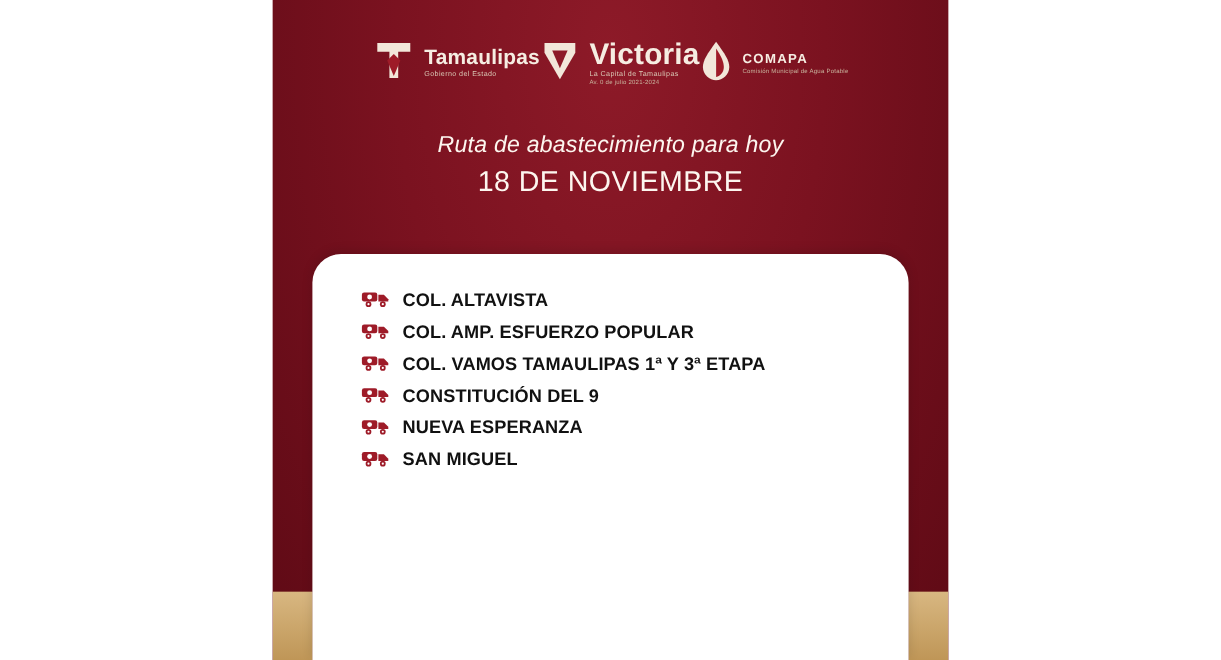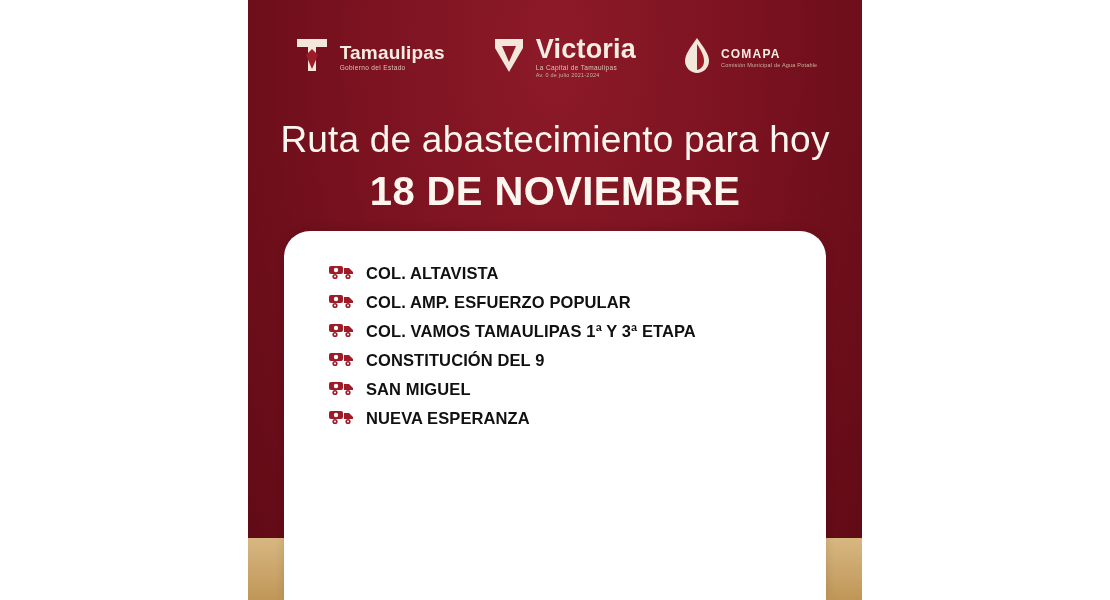--- a/index.html
+++ b/index.html
@@ -45,21 +45,20 @@
 
   
   .logos {
     position: absolute;
     top: 26px;
     left: 0;
     width: 100%;
     height: 62px;
     display: flex;
     justify-content: center;
-    gap: 46px;
   }
   .logo {
     display: flex;
     align-items: center;
     gap: 9px;
     color: #f0e5d8;
   }
   .logo-mark { flex: 0 0 auto; }
   .logo-text { line-height: 1.04; }
   .logo-title {
@@ -89,28 +88,29 @@
   
   .headline {
     position: absolute;
     top: 120px;
     left: 0;
     width: 100%;
     text-align: center;
     color: #fdf6ef;
   }
   .headline .line1 {
-    font-size: 37px;
+    font-size: 21px;
     font-weight: normal;
     letter-spacing: .2px;
     line-height: 1.1;
+    font-style: italic;
   }
   .headline .line2 {
-    font-size: 40px;
-    font-weight: bold;
+    font-size: 26px;
+    font-weight: normal;
     letter-spacing: .4px;
     margin-top: 8px;
     line-height: 1.1;
   }
 
   
   .card {
     position: absolute;
     left: 36px;
     top: 231px;
@@ -269,36 +269,36 @@
             <svg width="28" height="20" viewBox="0 0 28 20">
               <rect x="1" y="5" width="14" height="8" rx="2" fill="#9e1b28"></rect>
               <circle cx="8" cy="9" r="2.2" fill="#ffffff"></circle>
               <path d="M16 7 h5 l4 4 v2 h-9 Z" fill="#9e1b28"></path>
               <circle cx="7" cy="15.5" r="2.6" fill="#9e1b28"></circle>
               <circle cx="20" cy="15.5" r="2.6" fill="#9e1b28"></circle>
               <circle cx="7" cy="15.5" r="1" fill="#ffffff"></circle>
               <circle cx="20" cy="15.5" r="1" fill="#ffffff"></circle>
             </svg>
           </span>
+          <span class="label">NUEVA ESPERANZA</span>
+        </li>
+
+        <li class="route-item">
+          <span class="truck-icon">
+            <svg width="28" height="20" viewBox="0 0 28 20">
+              <rect x="1" y="5" width="14" height="8" rx="2" fill="#9e1b28"></rect>
+              <circle cx="8" cy="9" r="2.2" fill="#ffffff"></circle>
+              <path d="M16 7 h5 l4 4 v2 h-9 Z" fill="#9e1b28"></path>
+              <circle cx="7" cy="15.5" r="2.6" fill="#9e1b28"></circle>
+              <circle cx="20" cy="15.5" r="2.6" fill="#9e1b28"></circle>
+              <circle cx="7" cy="15.5" r="1" fill="#ffffff"></circle>
+              <circle cx="20" cy="15.5" r="1" fill="#ffffff"></circle>
+            </svg>
+          </span>
           <span class="label">SAN MIGUEL</span>
-        </li>
-
-        <li class="route-item">
-          <span class="truck-icon">
-            <svg width="28" height="20" viewBox="0 0 28 20">
-              <rect x="1" y="5" width="14" height="8" rx="2" fill="#9e1b28"></rect>
-              <circle cx="8" cy="9" r="2.2" fill="#ffffff"></circle>
-              <path d="M16 7 h5 l4 4 v2 h-9 Z" fill="#9e1b28"></path>
-              <circle cx="7" cy="15.5" r="2.6" fill="#9e1b28"></circle>
-              <circle cx="20" cy="15.5" r="2.6" fill="#9e1b28"></circle>
-              <circle cx="7" cy="15.5" r="1" fill="#ffffff"></circle>
-              <circle cx="20" cy="15.5" r="1" fill="#ffffff"></circle>
-            </svg>
-          </span>
-          <span class="label">NUEVA ESPERANZA</span>
         </li>
 
 
       </ul>
     </div>
 
   </div>
 </div>
 
 </body></html>

